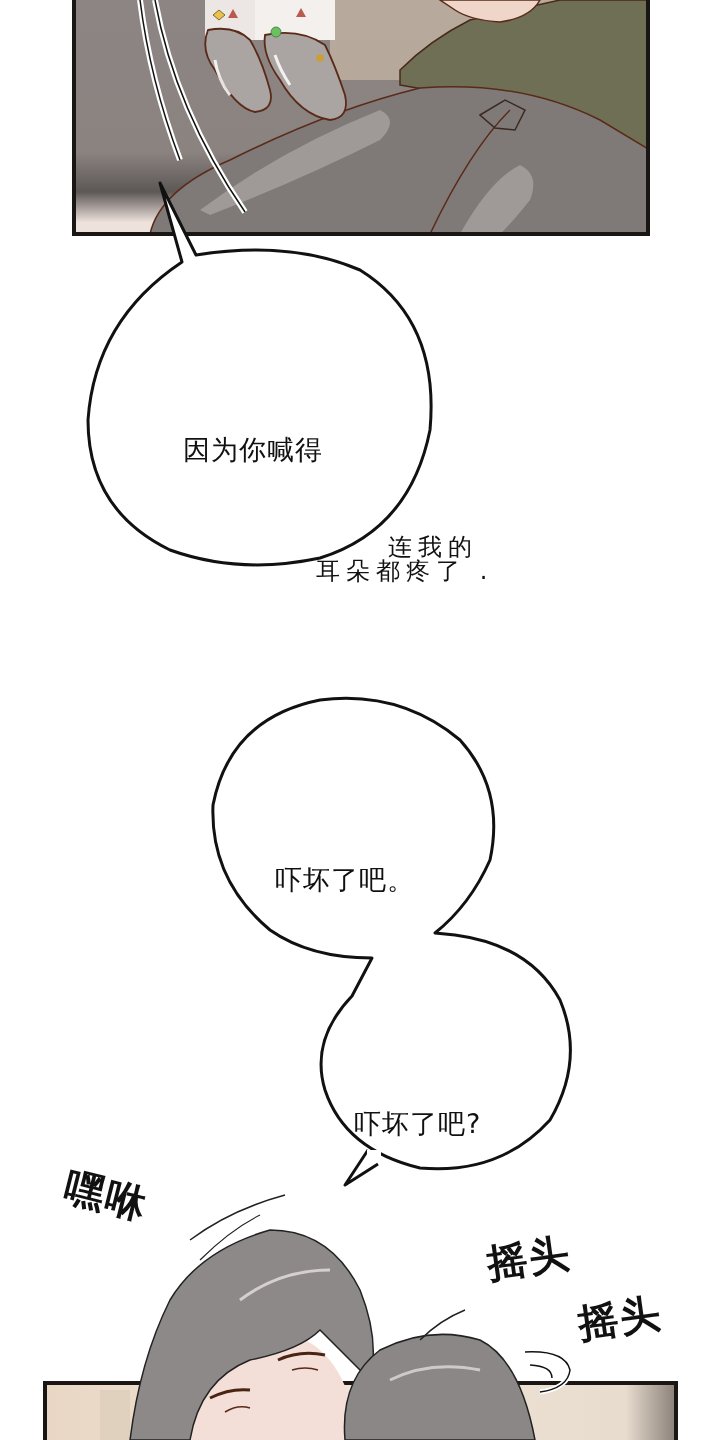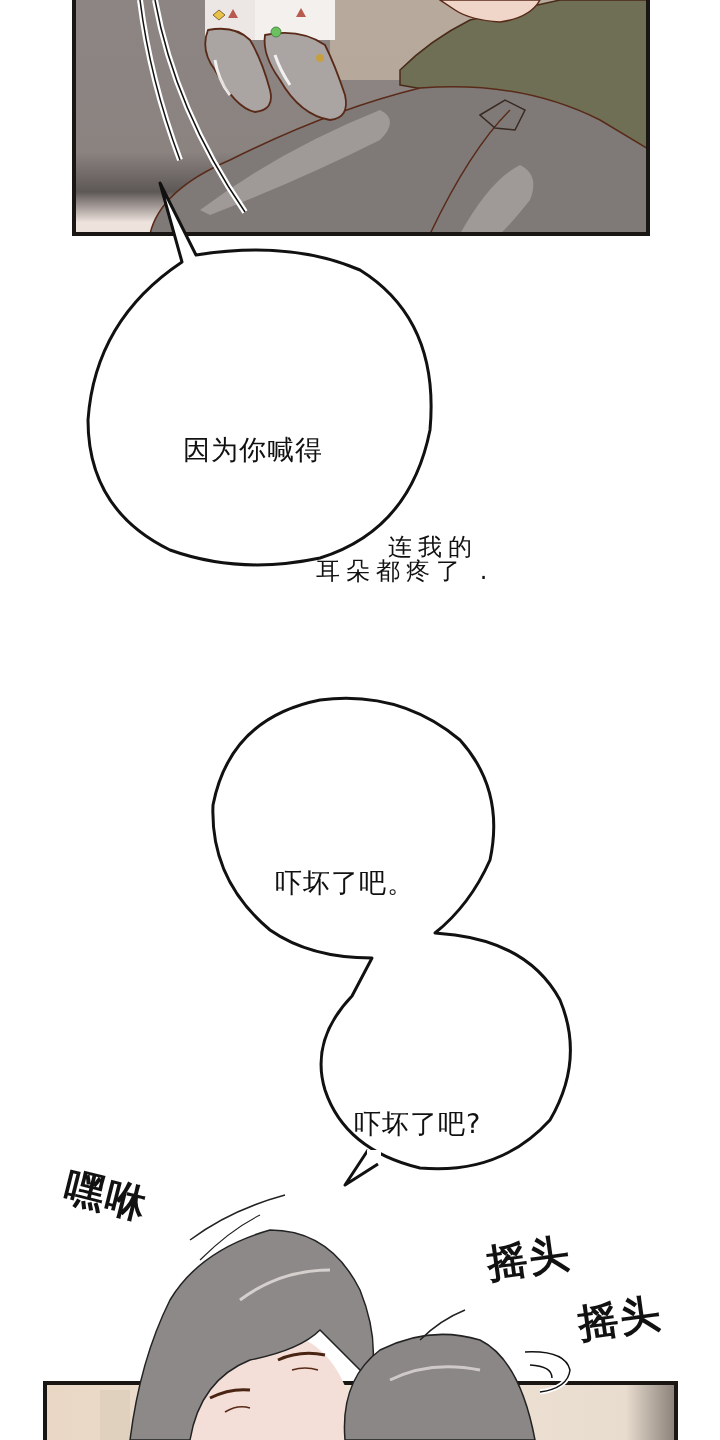--- a/index.html
+++ b/index.html
@@ -118,21 +118,21 @@
 </div>
 
 <div class="text whisper" style="left:348px; top:460px;margin-left:40px;">
   <div>连我的</div>
 </div>
 <div class="text whisper" style="left:316px; top:484px;">
   <div>耳朵都疼了 .</div>
 </div>
 
 <div class="text bubble-text" style="left:245px; top:795px; text-align:center;">
-  <div style="padding-left:30px; text-align:center;">吓坏了吧。</div>
+  <div style="padding-left:30px; text-align:center;font-family:Liberation Mono, monospace;">吓坏了吧。</div>
 </div>
 
 <div class="text bubble-text" style="left:354px; top:1036px;">
   <div>吓坏了吧?</div>
 </div>
 
 <div class="text sfx" style="left:72px; top:1160px; transform:rotate(14deg); transform-origin:left top;">嘿咻</div>
 <div class="text sfx" style="left:487px; top:1232px; transform:rotate(-8deg);">摇头</div>
 <div class="text sfx" style="left:578px; top:1292px; transform:rotate(-8deg);">摇头</div>
 

